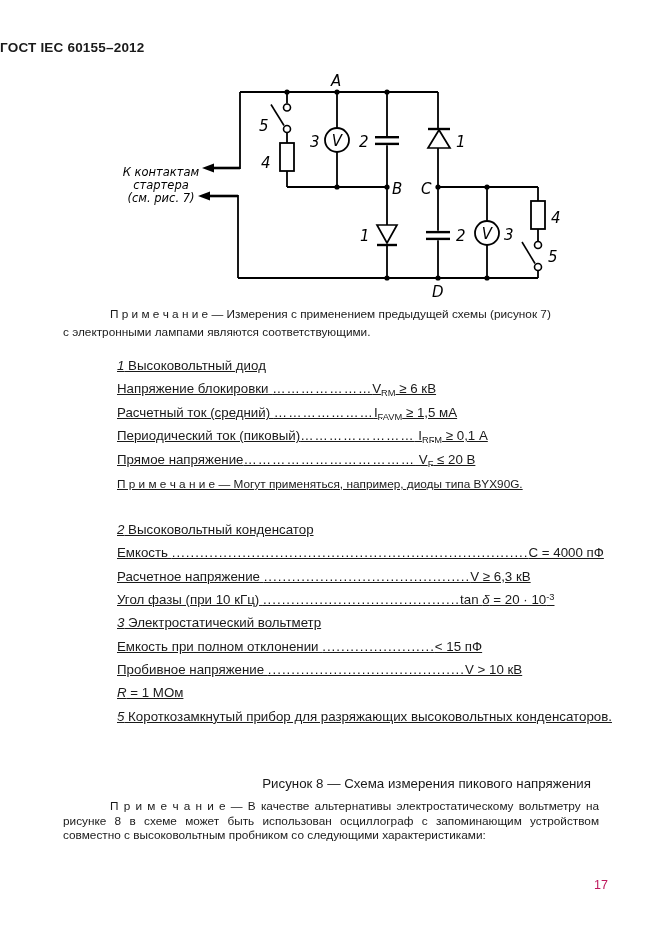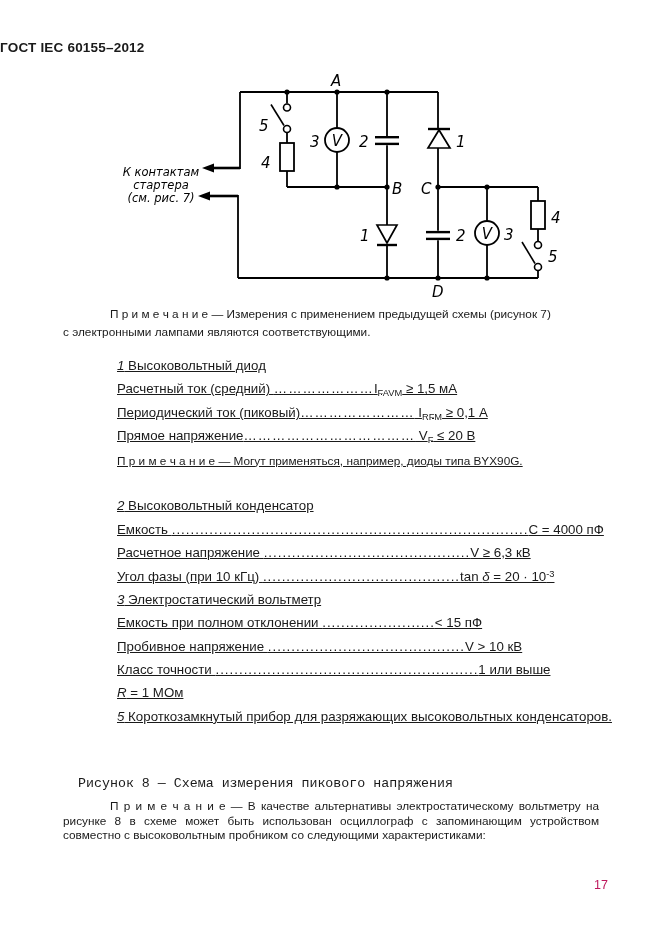--- a/index.html
+++ b/index.html
@@ -19,21 +19,21 @@
   .spec{
     top:358px;left:117px;width:500px;font-size:13.3px;
   }
   .spec-line{height:23.4px;white-space:nowrap;text-decoration:underline;}
   .spec-line.note{font-size:11.8px;padding-top:2px;height:21.4px;}
   .spec-line .dots{letter-spacing:1px;}
   .it{font-style:italic;}
   sub{font-size:9.3px;vertical-align:-3px;}
   sup{font-size:9.3px;vertical-align:4px;}
   .caption{
-    top:776px;left:78px;width:535px;text-align:left;font-size:13.3px;font-family:Liberation Mono, monospace;
+    top:776px;left:56px;width:535px;text-align:right;font-size:13.3px;
   }
   .note-bottom{
     top:799px;left:63px;width:536px;font-size:11.8px;line-height:14.6px;
     text-indent:47px;text-align:justify;
   }
   .pagenum{top:878px;left:594px;font-size:12.5px;color:#be185d;}
   svg text{
     font-family:"DejaVu Sans",sans-serif;font-style:italic;
     font-size:15px;fill:#000;
   }
@@ -151,33 +151,33 @@
     <text class="annot" x="161" y="176" text-anchor="middle">К контактам</text>
     <text class="annot" x="161" y="189" text-anchor="middle">стартера</text>
     <text class="annot" x="161" y="201.5" text-anchor="middle">(см. рис. 7)</text>
   </g>
 </svg>
 
 <div class="abs note-top">П р и м е ч а н и е — Измерения с применением предыдущей схемы (рисунок 7) с электронными лампами являются соответствующими.</div>
 
 <div class="abs spec">
     <div class="spec-line heading"><span class="it">1</span> Высоковольтный диод</div>
+    <div class="spec-line spec">Напряжение блокировки <span class="dots">…………………</span><span>V</span><sub>RM</sub><span> ≥ 6 кВ</span></div>
     <div class="spec-line spec">Расчетный ток (средний) <span class="dots">…………………</span><span>I</span><sub>FAVM</sub><span> ≥ 1,5 мА</span></div>
     <div class="spec-line spec">Периодический ток (пиковый)<span class="dots">……………………</span><span> I</span><sub>RFM</sub><span> ≥ 0,1 А</span></div>
     <div class="spec-line spec">Прямое напряжение<span class="dots">………………………………</span><span> V</span><sub>F</sub><span> ≤ 20 В</span></div>
     <div class="spec-line note">П р и м е ч а н и е — Могут применяться, например, диоды типа BYX90G.</div>
     <div class="spec-line spacer"></div>
     <div class="spec-line heading"><span class="it">2</span> Высоковольтный конденсатор</div>
     <div class="spec-line spec">Емкость <span class="dots">............................................................................</span><span>C = 4000 пФ</span></div>
     <div class="spec-line spec">Расчетное напряжение <span class="dots">............................................</span><span>V ≥ 6,3 кВ</span></div>
     <div class="spec-line spec">Угол фазы (при 10 кГц) <span class="dots">..........................................</span><span>tan </span><span class="it">δ</span><span> = 20 · 10</span><sup>-3</sup></div>
     <div class="spec-line heading"><span class="it">3</span> Электростатический вольтметр</div>
     <div class="spec-line spec">Емкость при полном отклонении <span class="dots">........................</span><span>&lt; 15 пФ</span></div>
     <div class="spec-line spec">Пробивное напряжение <span class="dots">..........................................</span><span>V &gt; 10 кВ</span></div>
-    <div class="spec-line spec">Класс точности <span class="dots">........................................................</span><span>1 или выше</span></div>
     <div class="spec-line formula"><span class="it">R</span><span> = 1 МОм</span></div>
     <div class="spec-line heading"><span class="it">5</span> Короткозамкнутый прибор для разряжающих высоковольтных конденсаторов.</div>
   </div>
 
 <div class="abs caption">Рисунок 8 — Схема измерения пикового напряжения</div>
 
 <div class="abs note-bottom">П р и м е ч а н и е — В качестве альтернативы электростатическому вольтметру на рисунке 8 в схеме может быть использован осциллограф с запоминающим устройством совместно с высоковольтным пробником со следующими характеристиками:</div>
 
 <div class="abs pagenum">17</div>
 

